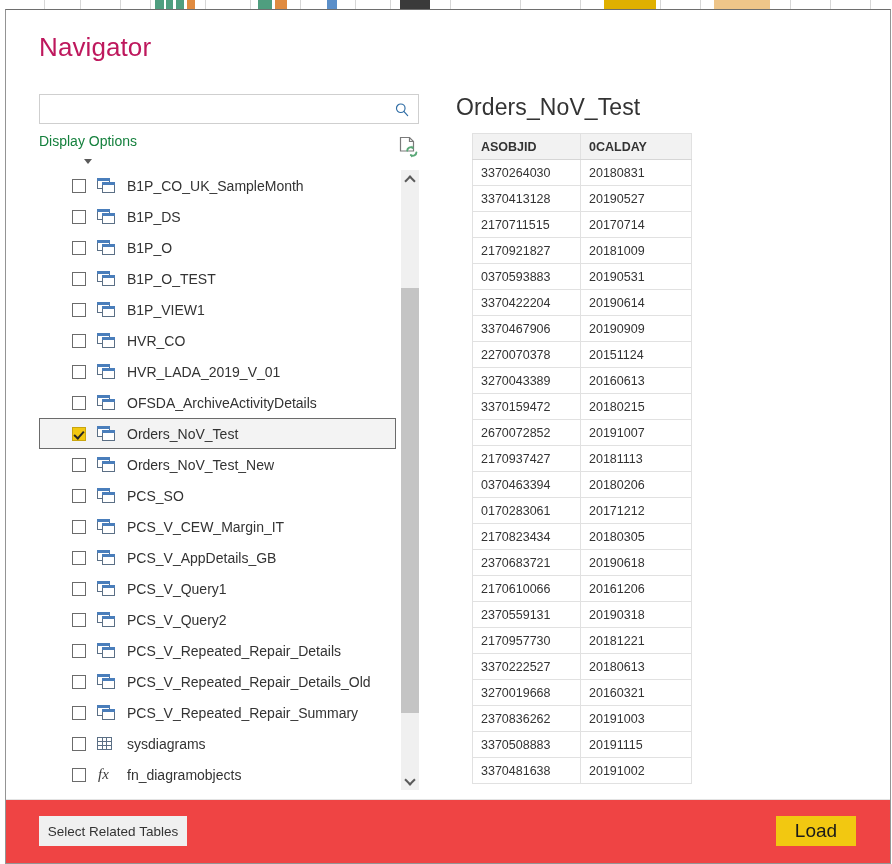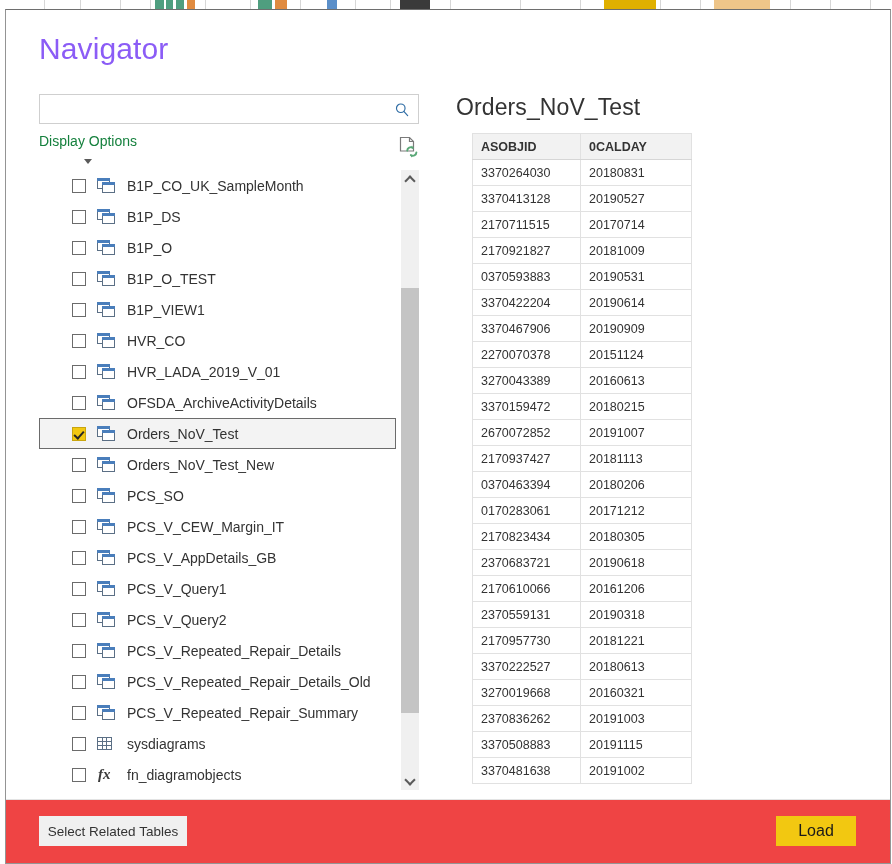--- a/index.html
+++ b/index.html
@@ -28,21 +28,21 @@
     position: absolute;
     left: 5px; top: 9px;
     width: 886px; height: 855px;
     background: #ffffff;
     border: 1px solid #949494;
     border-top: 1px solid #6e6e6e;
   }
 
   .dialog-title {
     position: absolute; left: 33px; top: 22px;
-    font-size: 30px; font-weight: 300; color: #8b5cf6;
+    font-size: 26px; font-weight: 300; color: #be185d;
     letter-spacing: 0.1px; white-space: nowrap;
   }
 
   
   .left-pane { position: absolute; left: 33px; top: 84px; width: 380px; }
 
   .search-row { position: relative; width: 380px; height: 30px; }
   .search-input {
     width: 380px; height: 30px;
     border: 1px solid #cfcfcf; background: #ffffff;
@@ -149,21 +149,21 @@
   .icon-table::after {
     content: ""; position: absolute; left: 4px; top: 0;
     width: 1px; height: 11px; background: #5b6f85;
     box-shadow: 4px 0 0 #5b6f85;
   }
 
   
   .icon-fx {
     font-family: "Liberation Serif", serif;
     font-style: italic; font-size: 15px; color: #3b3b3b;
-    line-height: 1; padding-left: 1px; font-weight: bold;
+    line-height: 1; padding-left: 1px;
   }
 
   
   .tree-scrollbar {
     position: absolute; right: 0; top: 0;
     width: 18px; height: 620px;
     background: #f0f0f0; cursor: pointer;
   }
   .sb-btn {
     width: 18px; height: 18px;
@@ -219,21 +219,21 @@
     position: absolute; left: 33px; top: 16px;
     min-width: 148px; height: 30px;
     background: #f0f0f0; border: 1px solid #f0f0f0;
     font-size: 13.5px; color: #333333; cursor: pointer;
     font-family: "Liberation Sans", sans-serif;
   }
   .btn-primary {
     position: absolute; right: 34px; top: 16px;
     width: 80px; height: 30px;
     background: #f2c811; border: 1px solid #f2c811;
-    font-size: 16px; color: #1a1a1a; cursor: pointer;
+    font-size: 19px; color: #1a1a1a; cursor: pointer;
     font-family: "Liberation Sans", sans-serif;
   }
 </style>
 </head>
 <body>
 
 <div id="root">
 
   <div class="ribbon-sliver" id="ribbon-sliver">
       <div class="divider" style="left: 44px;"></div>

